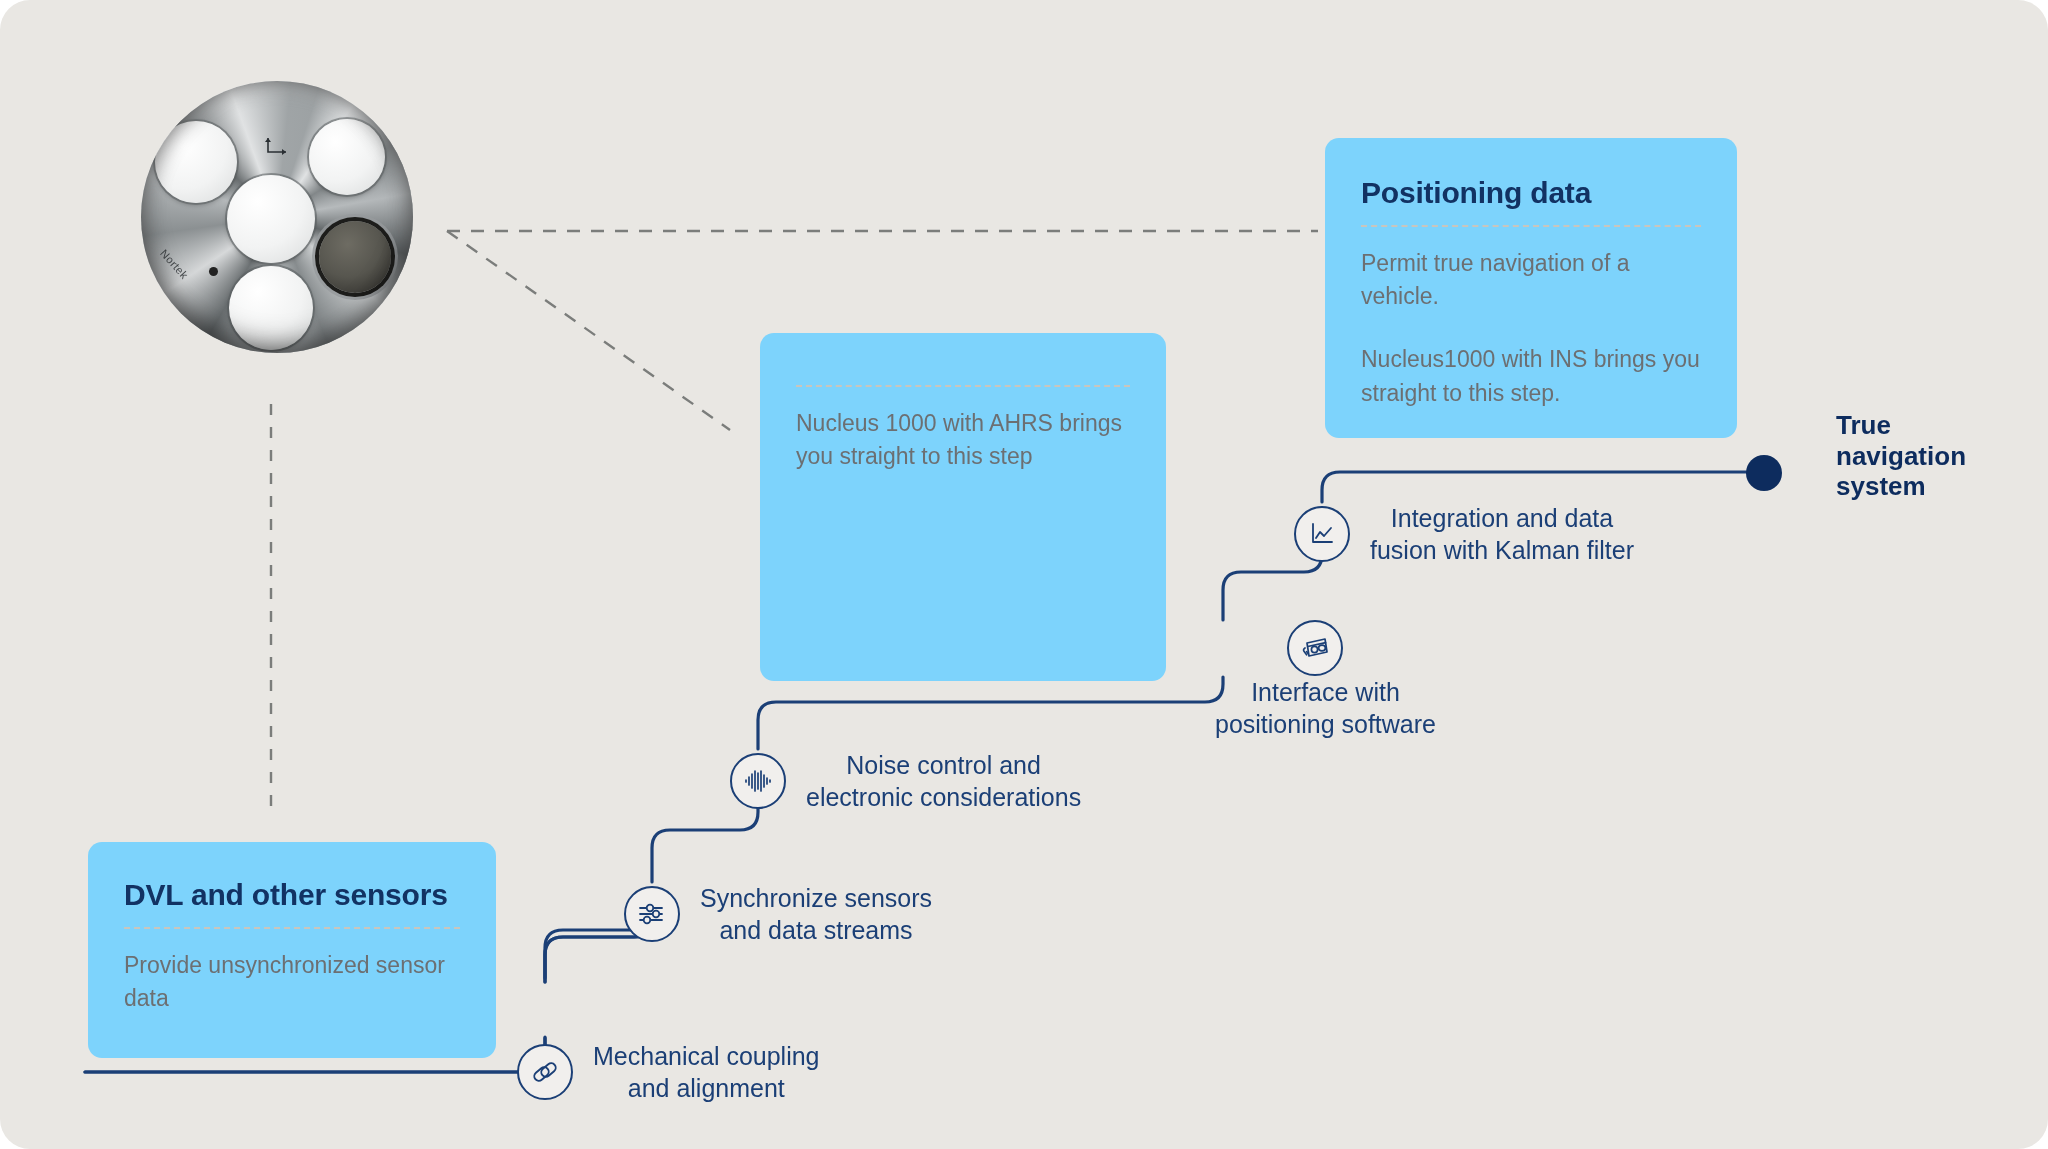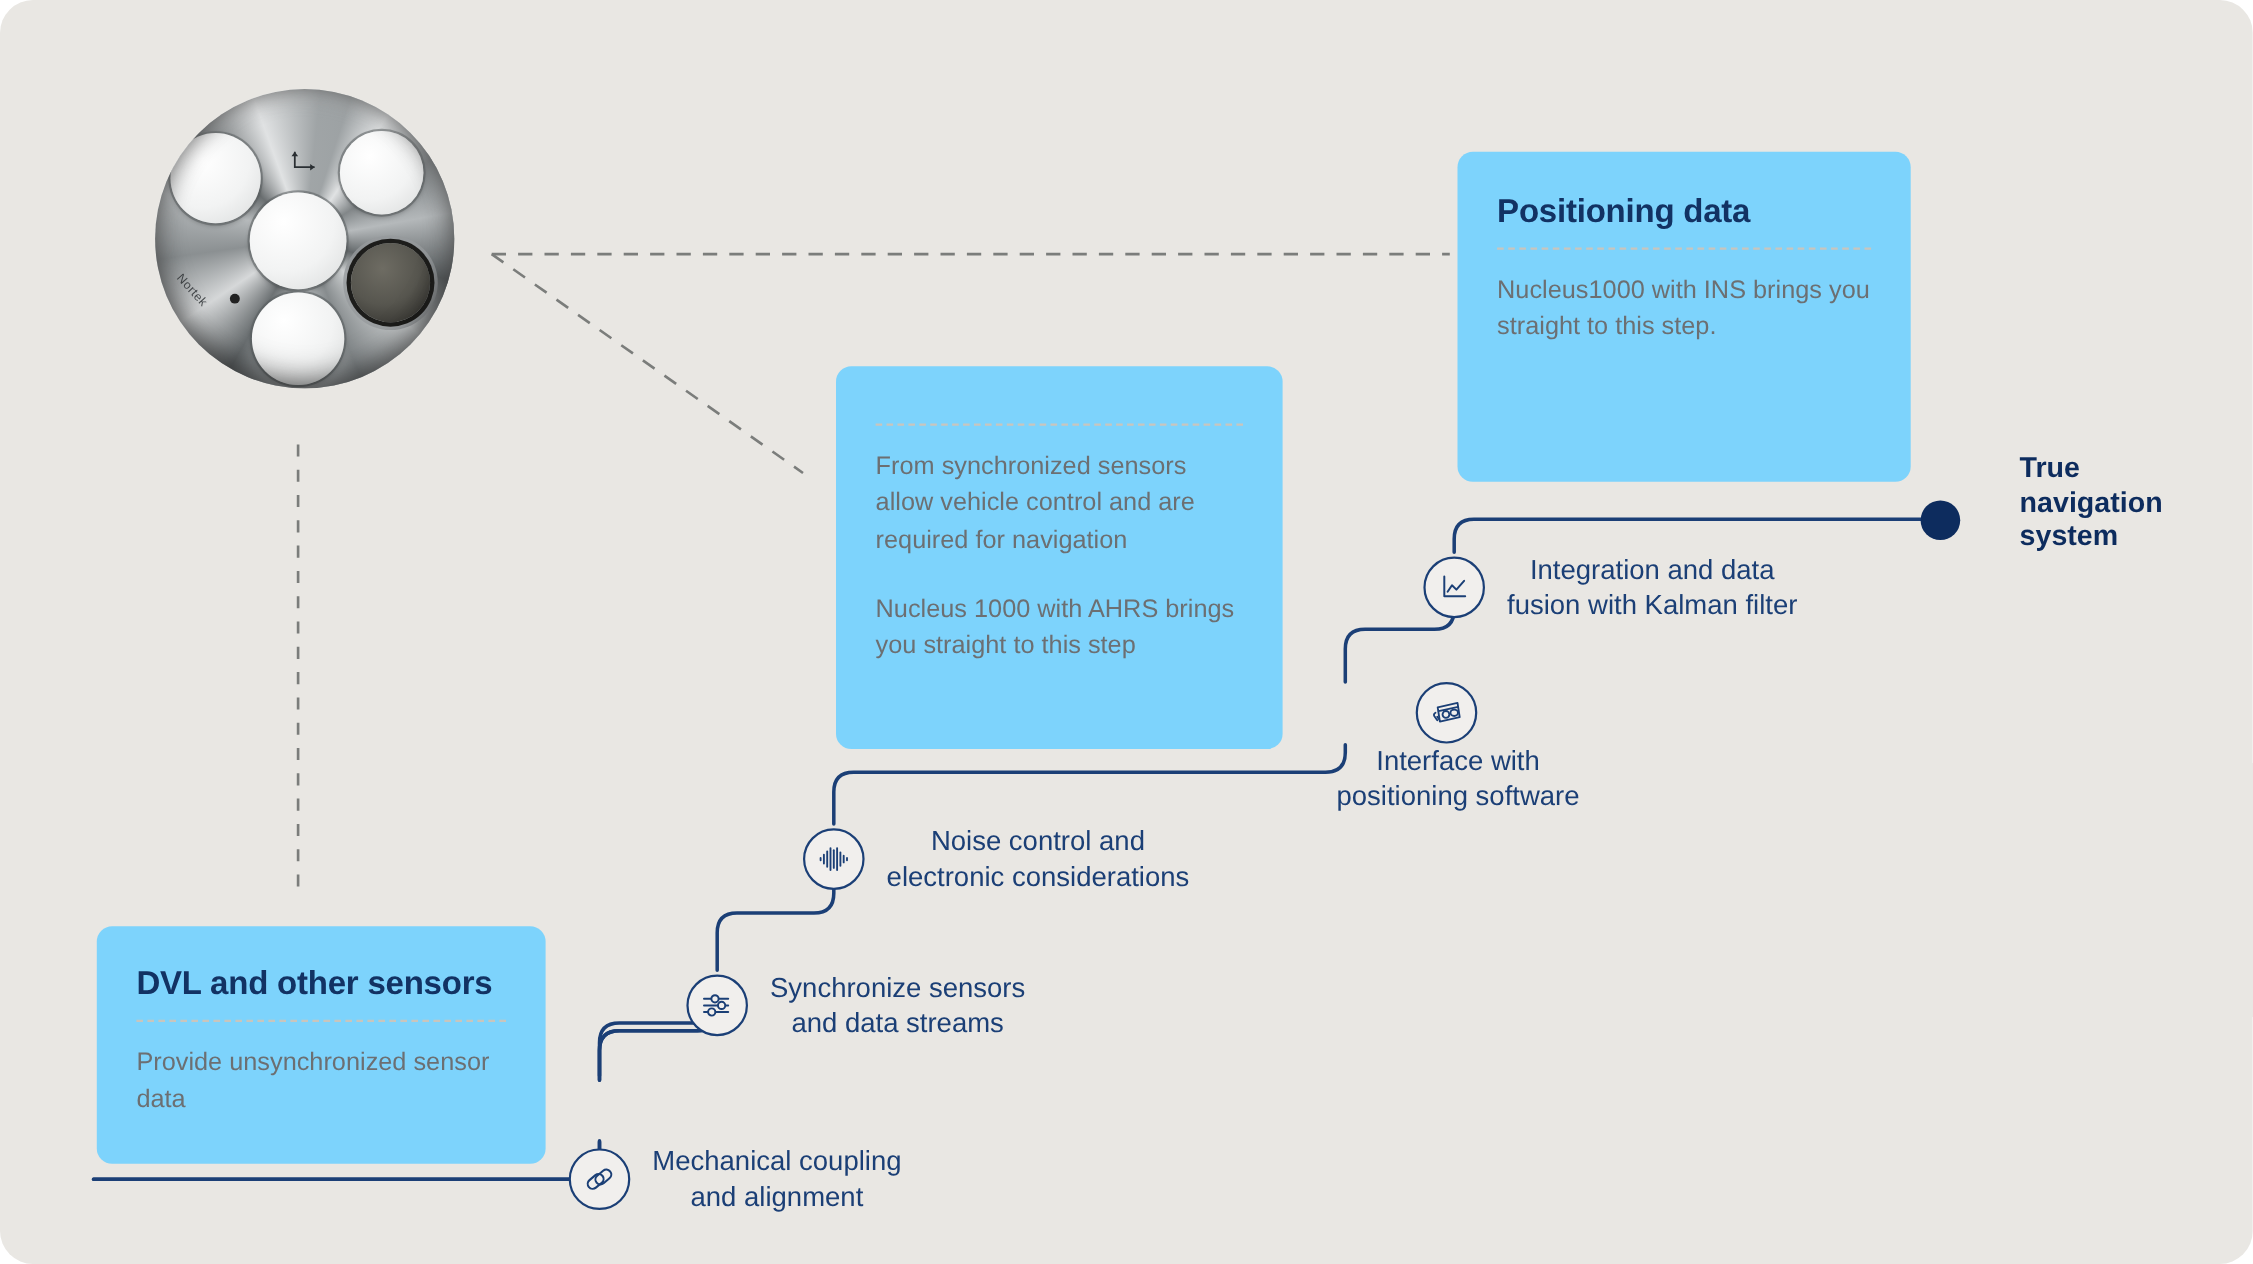--- a/index.html
+++ b/index.html
@@ -241,26 +241,26 @@
       <path d="M4 2 l-3 4 h6 z" fill="#2a2f33"></path>
     </svg>
     <div class="brand">Nortek</div>
     <div class="screw"></div>
     <div class="rim"></div>
   </div>
 
   <div class="card" id="card-positioning">
     <h2 class="card-title">Positioning data</h2>
     <hr class="card-rule">
+    <p class="card-body">Permit true navigation of a vehicle.</p>
     <p class="card-body">Nucleus1000 with INS brings you straight to this step.</p>
   </div>
 
   <div class="card" id="card-aggregated">
     <hr class="card-rule">
-    <p class="card-body">From synchronized sensors allow vehicle control and are required for navigation</p>
     <p class="card-body">Nucleus 1000 with AHRS brings you straight to this step</p>
   </div>
 
   <div class="card" id="card-dvl">
     <h2 class="card-title">DVL and other sensors</h2>
     <hr class="card-rule">
     <p class="card-body">Provide unsynchronized sensor data</p>
   </div>
 
   <div class="step" style="left:517px; top:1040px;">

